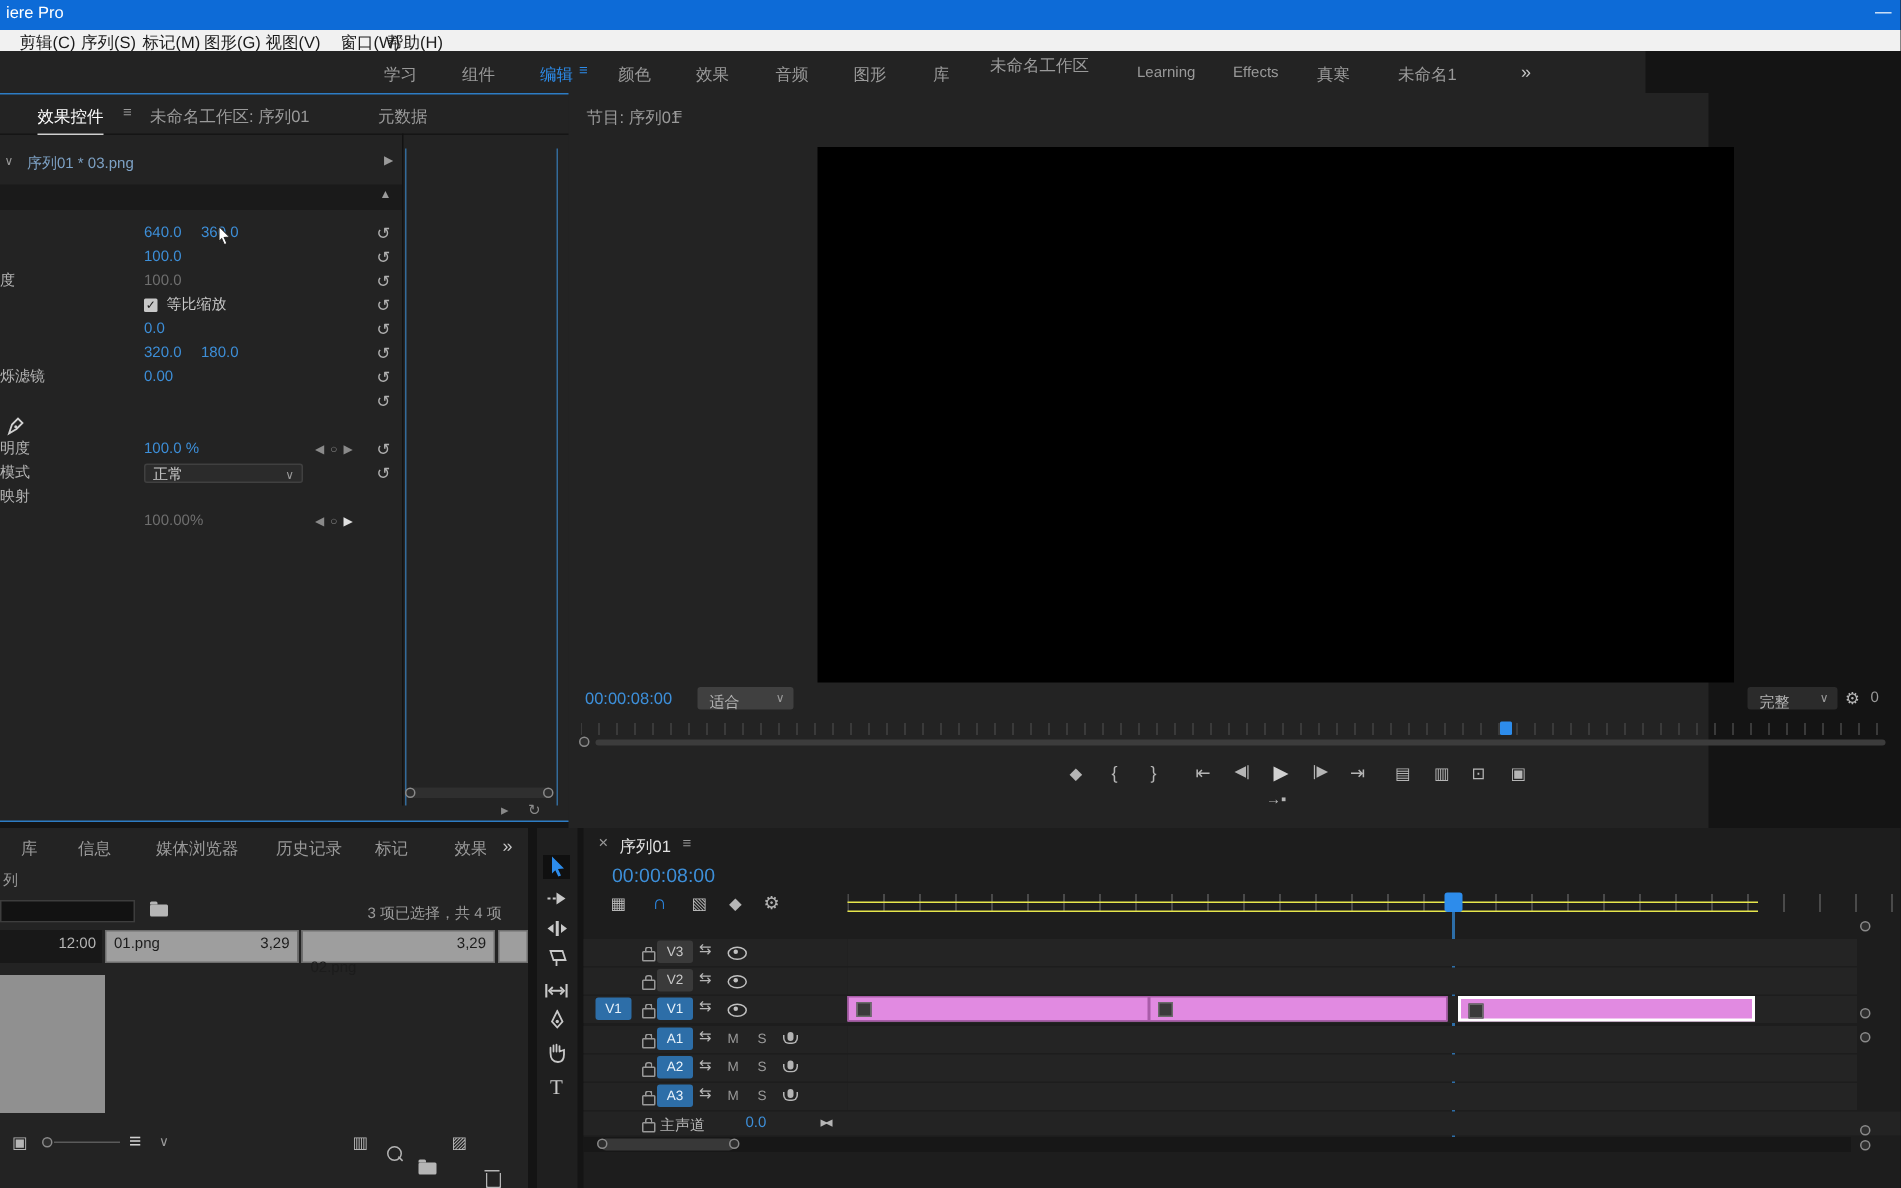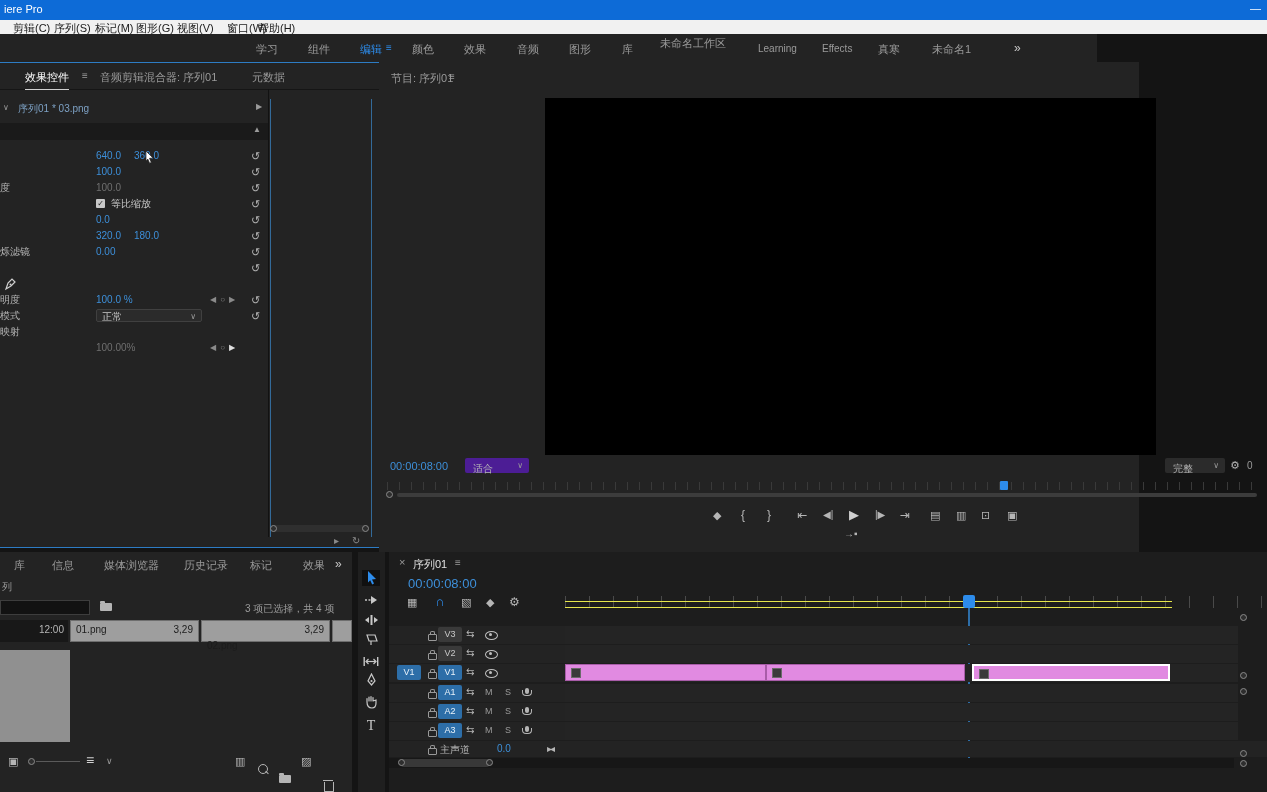--- a/index.html
+++ b/index.html
@@ -75,21 +75,21 @@
   <span class="a tab" style="left:878px;top:8px;">真寒</span>
   <span class="a tab" style="left:932px;top:8px;">未命名1</span>
   <span class="a" style="left:1014px;top:7px;font-size:12px;color:#c8c8c8;">»</span>
 </div>
 
 <div class="a panel" style="left:0;top:62px;width:381px;height:486px;border-top:1px solid #2d7cc4;border-right:1px solid #2d7cc4;border-bottom:1px solid #2d7cc4;box-sizing:border-box;">
 
   <div class="a" style="left:0;top:0;width:380px;height:26px;border-bottom:1px solid #151515;">
     <span class="a tab active" style="left:25px;top:7px;border-bottom:1px solid #d0d0d0;padding-bottom:4px;">效果控件</span>
     <span class="a" style="left:82px;top:7px;font-size:10px;color:#9a9a9a;">≡</span>
-    <span class="a tab" style="left:100px;top:7px;">音频剪辑混合器: 序列01</span>
+    <span class="a tab" style="left:100px;top:7px;">未命名工作区: 序列01</span>
     <span class="a tab" style="left:252px;top:7px;">元数据</span>
   </div>
 
   <span class="a" style="left:3px;top:40px;font-size:8px;color:#9a9a9a;">∨</span>
   <span class="a" style="left:18px;top:39px;font-size:10px;color:#7da1c4;">序列01 * 03.png</span>
   <span class="a" style="left:256px;top:39px;font-size:8px;color:#9a9a9a;">▶</span>
 
   <div class="a" style="left:0;top:60px;width:268px;height:17px;background:#1a1a1a;"></div>
   <span class="a" style="left:253px;top:62px;font-size:8px;color:#9a9a9a;">▲</span>
 
@@ -168,21 +168,21 @@
   <span class="a" style="left:352px;top:472px;font-size:10px;color:#8a8a8a;">↻</span>
 </div>
 
 <div class="a panel" style="left:379px;top:62px;width:760px;height:490px;">
   <span class="a tab" style="left:12px;top:9px;">节目: 序列01</span>
   <span class="a" style="left:70px;top:9px;font-size:10px;color:#9a9a9a;">≡</span>
 
   <div class="a" style="left:166px;top:36px;width:611px;height:357px;background:#000;"></div>
 
   <span class="a blue" style="left:11px;top:398px;font-size:11px;">00:00:08:00</span>
-  <div class="a" style="left:86px;top:396px;width:64px;height:15px;background:#4c1d95;border-radius:2px;">
+  <div class="a" style="left:86px;top:396px;width:64px;height:15px;background:#404040;border-radius:2px;">
     <span style="font-size:10px;color:#b5b5b5;padding-left:8px;line-height:15px;display:inline-block;">适合</span>
     <span class="a" style="right:6px;top:3px;font-size:8px;color:#9a9a9a;">∨</span>
   </div>
   <div class="a" style="left:786px;top:396px;width:60px;height:15px;background:#2b2b2b;border-radius:2px;">
     <span style="font-size:10px;color:#b5b5b5;padding-left:8px;line-height:15px;display:inline-block;">完整</span>
     <span class="a" style="right:6px;top:3px;font-size:8px;color:#9a9a9a;">∨</span>
   </div>
   <span class="a" style="left:851px;top:397px;font-size:11px;color:#b5b5b5;">⚙</span>
   <span class="a" style="left:868px;top:398px;font-size:10px;color:#9a9a9a;">0</span>
 

